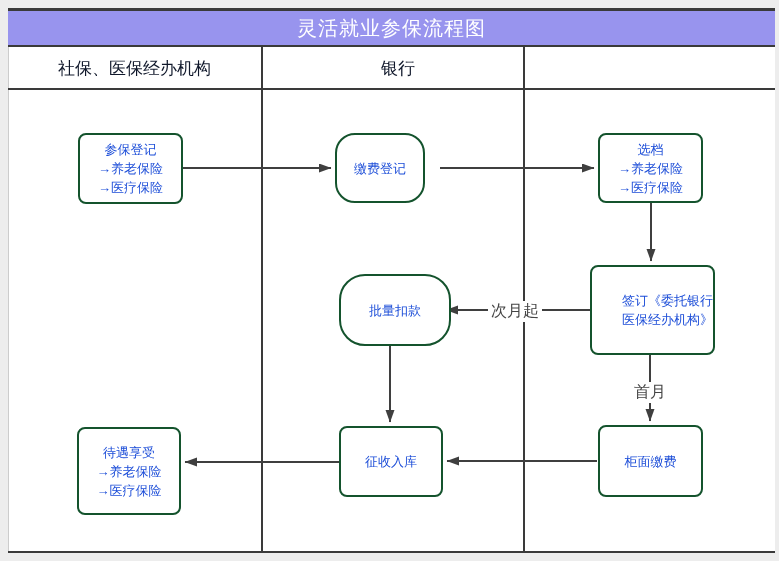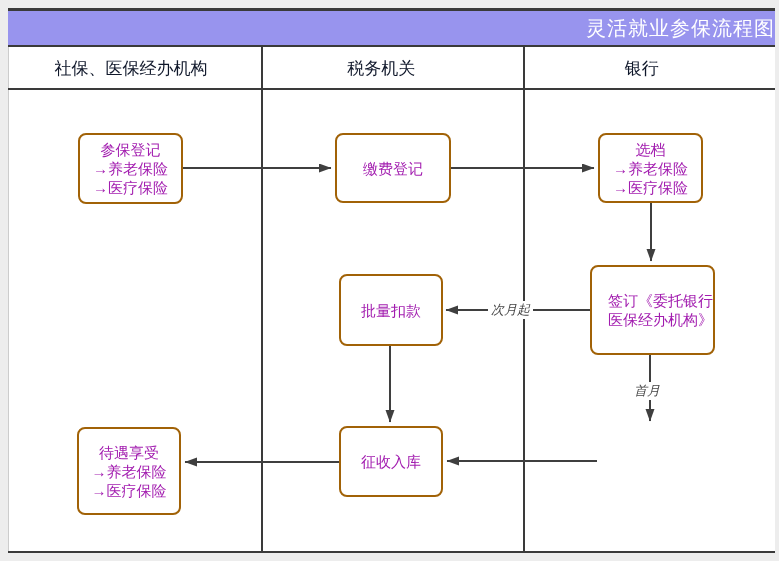--- a/index.html
+++ b/index.html
@@ -21,21 +21,21 @@
     border-left:1px solid #cccccc;
     box-sizing:border-box;
   }
   .title-bar {
     position:absolute; left:8px; top:8px;
     width:767px; height:39px;
     background:#9894ee;
     border-top:3px solid #3a3a3a;
     border-bottom:2px solid #3a3a3a;
     box-sizing:border-box;
-    display:flex; align-items:center; justify-content:flex-end;
+    display:flex; align-items:center; justify-content:center;
     color:#ffffff; font-size:20px; letter-spacing:1px;
   }
   .lane-headers {
     position:absolute; left:8px; top:47px;
     width:767px; height:43px;
     display:flex;
     box-sizing:border-box;
   }
   .lane-header {
     display:flex; align-items:center; justify-content:center;
@@ -63,63 +63,61 @@
     background:#3a3a3a;
   }
   .connectors {
     position:absolute; left:0; top:0;
     width:779px; height:561px;
     pointer-events:none;
   }
   .node {
     position:absolute;
     background:#ffffff;
-    border:2px solid #a16207;
+    border:2px solid #14532d;
     border-radius:8px;
     box-sizing:border-box;
     display:flex; flex-direction:column;
     justify-content:center; align-items:center;
-    font-size:15px; line-height:19px;
-    color:#a21caf;
+    font-size:13px; line-height:19px;
+    color:#1d4ed8;
     text-align:center;
   }
   #node-enroll   { left:78px;  top:133px; width:105px; height:71px; }
-  #node-payreg   { left:335px; top:133px; width:116px; height:70px; }
+  #node-payreg   { left:335px; top:133px; width:90px; height:70px;border-radius:20px; }
   #node-select   { left:598px; top:133px; width:105px; height:70px; }
   #node-sign     { left:590px; top:265px; width:125px; height:90px;
                    align-items:flex-end; text-align:left; padding-left:11px; }
-  #node-batch    { left:339px; top:274px; width:104px; height:72px; }
+  #node-batch    { left:339px; top:274px; width:112px; height:72px;border-radius:26px; }
   #node-counter  { left:598px; top:425px; width:105px; height:72px; }
   #node-collect  { left:339px; top:426px; width:104px; height:71px; }
   #node-benefit  { left:77px;  top:427px; width:104px; height:88px; }
   .edge-label {
     position:absolute;
     background:#ffffff;
-    font-size:13px; color:#454545;
+    font-size:16px; color:#454545;
     padding:0 3px;
     white-space:nowrap;
-    font-style:italic;
   }
   #label-next-month { left:488px; top:301px; }
   #label-first-month { left:631px; top:382px; }
 </style>
 </head>
 <body>
 
 <div class="stage">
 
   <div class="canvas"></div>
 
   <div class="title-bar">
     <span>灵活就业参保流程图</span>
   </div>
 
   <div class="lane-headers">
     <div class="lane-header l1">社保、医保经办机构</div>
-    <div class="lane-header l2">税务机关</div>
     <div class="lane-header l3">银行</div>
   </div>
 
   <div class="divider d1"></div>
   <div class="divider d2"></div>
   <div class="header-underline"></div>
   <div class="bottom-border"></div>
 
   <svg class="connectors" viewBox="0 0 779 561" xmlns="http://www.w3.org/2000/svg">
     <defs>
@@ -155,20 +153,23 @@
 
   <div class="node" id="node-sign">
     <div>签订《委托银行</div>
     <div>医保经办机构》</div>
   </div>
 
   <div class="node" id="node-batch">
     <div>批量扣款</div>
   </div>
 
+  <div class="node" id="node-counter">
+    <div>柜面缴费</div>
+  </div>
 
   <div class="node" id="node-collect">
     <div>征收入库</div>
   </div>
 
   <div class="node" id="node-benefit">
     <div>待遇享受</div>
     <div>→养老保险</div>
     <div>→医疗保险</div>
   </div>

